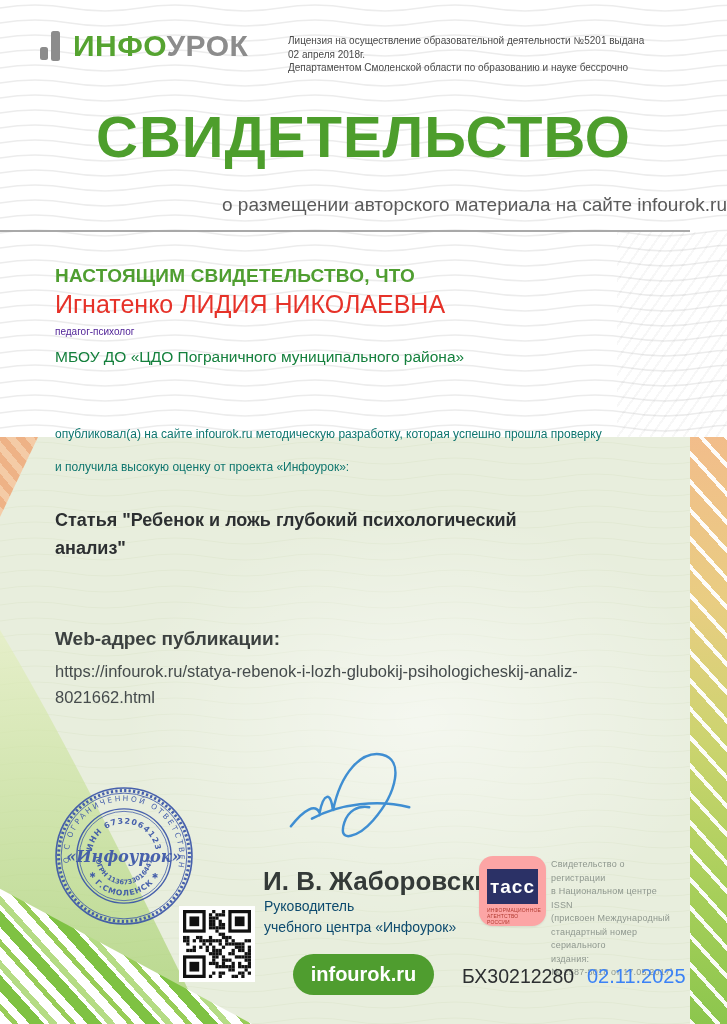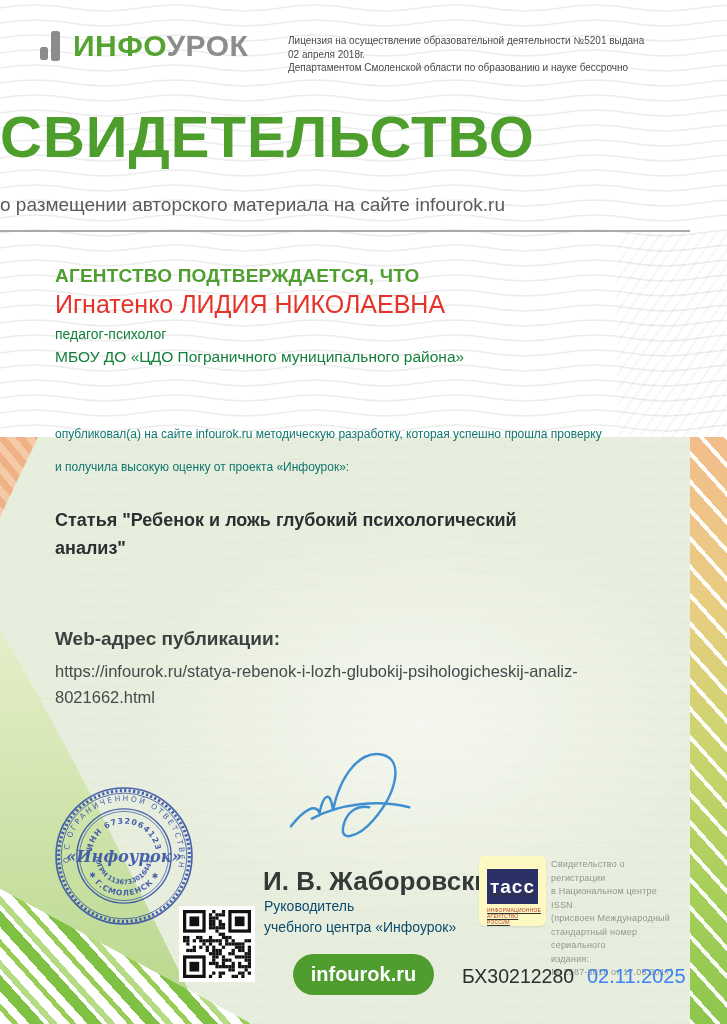--- a/index.html
+++ b/index.html
@@ -26,40 +26,40 @@
 
   
   .logo{left:40px;top:30px;display:flex;align-items:center;gap:7px;}
   .logo-icon{position:relative;width:26px;height:32px;}
   .logo-icon i{position:absolute;background:#8c8c8c;border-radius:2.5px;}
   .logo-word{font-size:30px;font-weight:800;letter-spacing:.5px;line-height:32px;}
   .logo-green{color:#55a330;text-align:right;}
   .logo-gray{color:#8c8c8c;}
   .license{left:288px;top:34px;width:360px;font-size:10px;line-height:13.5px;color:#4a4a4a;}
 
-  .title{left:0;top:106px;width:727px;text-align:left;font-size:58px;line-height:62px;
+  .title{left:0;top:106px;width:727px;text-align:center;font-size:58px;line-height:62px;
          font-weight:800;letter-spacing:1px;color:#4d9e2c;}
-  .subtitle{left:0;top:194px;width:727px;text-align:left;font-size:19px;color:#5a5a5a;}
+  .subtitle{left:0;top:194px;width:727px;text-align:right;font-size:19px;color:#5a5a5a;}
   .divider{left:0;top:230px;width:690px;height:2px;background:#a9a9a9;}
 
   .conf-label{left:55px;top:265px;font-size:19px;font-weight:800;letter-spacing:.2px;color:#4f9e30;}
   .conf-name{left:55px;top:290px;font-size:25px;color:#e63229;}
-  .conf-pos{left:55px;top:326px;font-size:14px;color:#15803d;}
+  .conf-pos{left:55px;top:326px;font-size:10px;color:#4c1d95;}
   .conf-org{left:55px;top:348px;font-size:15.5px;color:#15803d;}
 
   .intro{left:55px;top:418px;width:548px;font-size:12px;line-height:33px;color:#0f766e;}
   .work-title{left:55px;top:506px;width:470px;font-size:18px;line-height:28px;font-weight:700;color:#2c2f31;}
   .web-label{left:55px;top:628px;font-size:19px;font-weight:700;color:#3c4140;}
   .url{left:55px;top:658px;width:600px;font-size:16.5px;line-height:26px;color:#454b4c;overflow-wrap:anywhere;}
 
   .signer-name{left:263px;top:866px;font-size:26px;font-weight:700;color:#343a38;}
   .signer-role{left:264px;top:896px;font-size:14px;line-height:21px;color:#0c4a6e;}
 
-  .tass-card{left:479px;top:856px;width:67px;height:70px;background:#fef9c3;border-radius:6px;
-             box-shadow:0 1px 2px rgba(0,0,0,.08);text-decoration:underline;}
+  .tass-card{left:479px;top:856px;width:67px;height:70px;background:#fca5a5;border-radius:14px;
+             box-shadow:0 1px 2px rgba(0,0,0,.08);}
   .tass-box{margin:13px auto 3px;width:51px;height:35px;background:#2b3166;
             color:#fff;font-size:19px;font-weight:700;letter-spacing:1px;
             text-align:center;line-height:35px;}
   .tass-agency{width:51px;margin:0 auto;font-size:5px;line-height:6px;color:#b03a30;letter-spacing:.2px;}
   .issn{left:551px;top:858px;width:130px;font-size:9px;line-height:13.5px;color:#8e978e;letter-spacing:.2px;}
 
   .qr{left:179px;top:906px;width:68px;height:68px;background:#fff;padding:4px;}
   .site-btn{left:293px;top:954px;width:141px;height:41px;border-radius:21px;background:#4f9d2f;
             border:none;color:#fff;font-size:20px;font-weight:700;
             font-family:"Liberation Sans","DejaVu Sans",sans-serif;cursor:pointer;}
@@ -114,21 +114,21 @@
     </span>
     <span class="logo-word"><span class="logo-green">ИНФО</span><span class="logo-gray">УРОК</span></span>
   </div>
   <div class="abs license pre">Лицензия на осуществление образовательной деятельности №5201 выдана 02 апреля 2018г.
 Департаментом Смоленской области по образованию и науке бессрочно</div>
 
   <div class="abs title">СВИДЕТЕЛЬСТВО</div>
   <div class="abs subtitle">о размещении авторского материала на сайте infourok.ru</div>
   <div class="abs divider"></div>
 
-  <div class="abs conf-label">АГЕНТСТВО ПОДТВЕРЖДАЕТСЯ, ЧТО</div>
+  <div class="abs conf-label">НАСТОЯЩИМ СВИДЕТЕЛЬСТВО, ЧТО</div>
   <div class="abs conf-name">Игнатенко ЛИДИЯ НИКОЛАЕВНА</div>
   <div class="abs conf-pos">педагог-психолог</div>
   <div class="abs conf-org">МБОУ ДО «ЦДО Пограничного муниципального района»</div>
 
   <div class="abs intro">опубликовал(а) на сайте infourok.ru методическую разработку, которая успешно прошла проверку и получила высокую оценку от проекта «Инфоурок»:</div>
   <div class="abs work-title">Статья "Ребенок и ложь глубокий психологический анализ"</div>
   <div class="abs web-label">Web-адрес публикации:</div>
   <div class="abs url">https://infourok.ru/statya-rebenok-i-lozh-glubokij-psihologicheskij-analiz-8021662.html</div>
 
   <svg class="abs" style="left:53px;top:785px;opacity:.92" width="142" height="142" viewBox="0 0 140 140">

